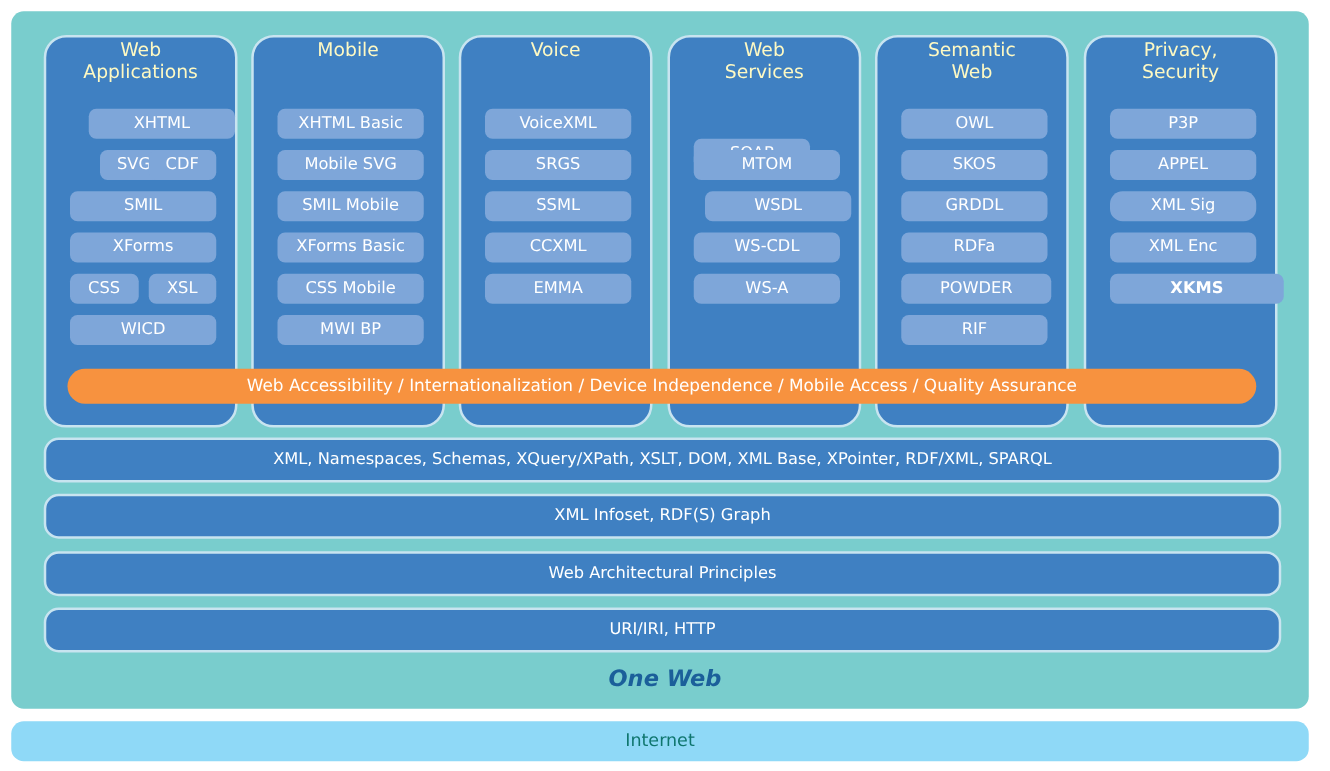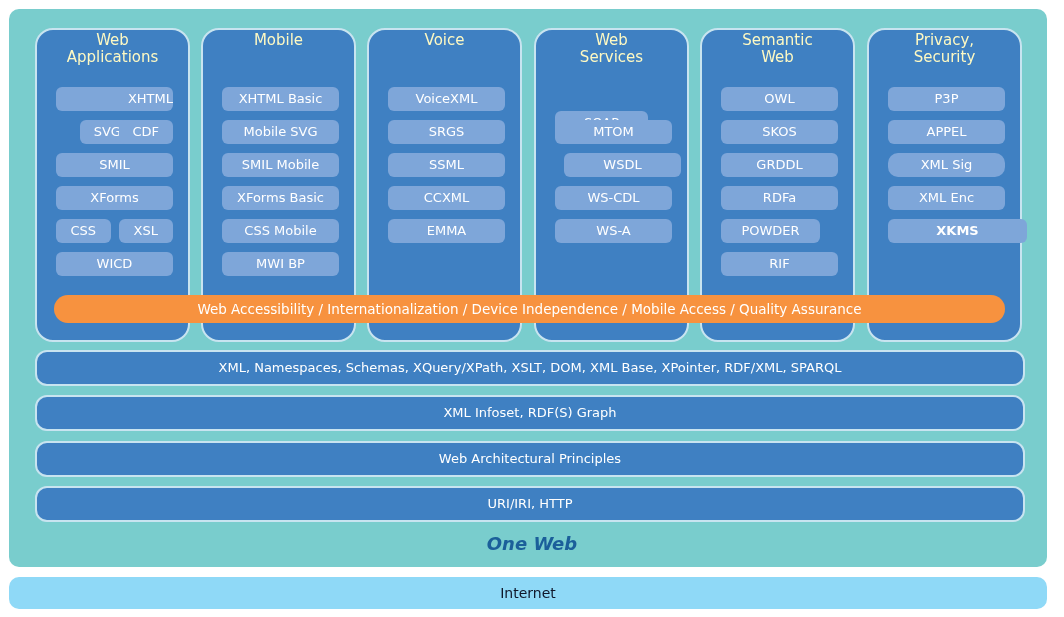--- a/index.html
+++ b/index.html
@@ -18,32 +18,32 @@
           background: #f7923f; border-radius: 14px; color: #ffffff;
           font-size: 13.5px; line-height: 28px; text-align: center; }
   .layer { position: absolute; left: 35px; width: 990px; height: 36px;
            background: #3f80c2; border: 2px solid #c8e4f0; border-radius: 12px;
            box-sizing: border-box; color: #ffffff; font-size: 13px;
            line-height: 32px; text-align: center; }
   .oneweb-label { position: absolute; left: 0; width: 1064px; top: 533px;
                   text-align: center; color: #1b5f9a; font-size: 18px;
                   font-weight: bold; font-style: italic; }
   .internet { position: absolute; left: 9px; top: 577px; width: 1038px; height: 32px;
-              background: #8fd9f7; border-radius: 10px; color: #0f172a;
+              background: #8fd9f7; border-radius: 10px; color: #0f766e;
               font-size: 14px; line-height: 32px; text-align: center; }
 </style>
 </head>
 <body>
 
 <div class="oneweb"></div>
 <div id="columns">
     <div class="col" style="left: 35px;">
       <div class="col-title">Web
 Applications</div>
-      <div class="item" style="left: 19px; width: 117px; top: 57px; text-align: right;">XHTML</div>
+      <div class="item" style="left: 34px; width: 117px; top: 57px;">XHTML</div>
       <div class="item" style="left: 19px; width: 54.5px; top: 90px; margin-left: 24px;">SVG</div>
       <div class="item" style="left: 81.5px; width: 54.5px; top: 90px;">CDF</div>
       <div class="item" style="left: 19px; width: 117px; top: 123px;">SMIL</div>
       <div class="item" style="left: 19px; width: 117px; top: 156px;">XForms</div>
       <div class="item" style="left: 19px; width: 54.5px; top: 189px;">CSS</div>
       <div class="item" style="left: 81.5px; width: 54.5px; top: 189px;">XSL</div>
       <div class="item" style="left: 19px; width: 117px; top: 222px;">WICD</div>
     </div>
     <div class="col" style="left: 201px;">
       <div class="col-title">Mobile</div>
@@ -71,21 +71,21 @@
       <div class="item" style="left: 19px; width: 117px; top: 156px;">WS-CDL</div>
       <div class="item" style="left: 19px; width: 117px; top: 189px;">WS-A</div>
     </div>
     <div class="col" style="left: 700px;">
       <div class="col-title">Semantic
 Web</div>
       <div class="item" style="left: 19px; width: 117px; top: 57px;">OWL</div>
       <div class="item" style="left: 19px; width: 117px; top: 90px;">SKOS</div>
       <div class="item" style="left: 19px; width: 117px; top: 123px;">GRDDL</div>
       <div class="item" style="left: 19px; width: 117px; top: 156px;">RDFa</div>
-      <div class="item" style="left: 19px; width: 99px; top: 189px;">POWDER</div>
+      <div class="item" style="left: 19px; width: 120px; top: 189px;">POWDER</div>
       <div class="item" style="left: 19px; width: 117px; top: 222px;">RIF</div>
     </div>
     <div class="col" style="left: 867px;">
       <div class="col-title">Privacy,
 Security</div>
       <div class="item" style="left: 19px; width: 117px; top: 57px;">P3P</div>
       <div class="item" style="left: 19px; width: 117px; top: 90px;">APPEL</div>
       <div class="item" style="left: 19px; width: 117px; top: 123px; border-radius: 10px;">XML Sig</div>
       <div class="item" style="left: 19px; width: 117px; top: 156px;">XML Enc</div>
       <div class="item" style="left: 19px; width: 139px; top: 189px; font-weight: bold;">XKMS</div>

